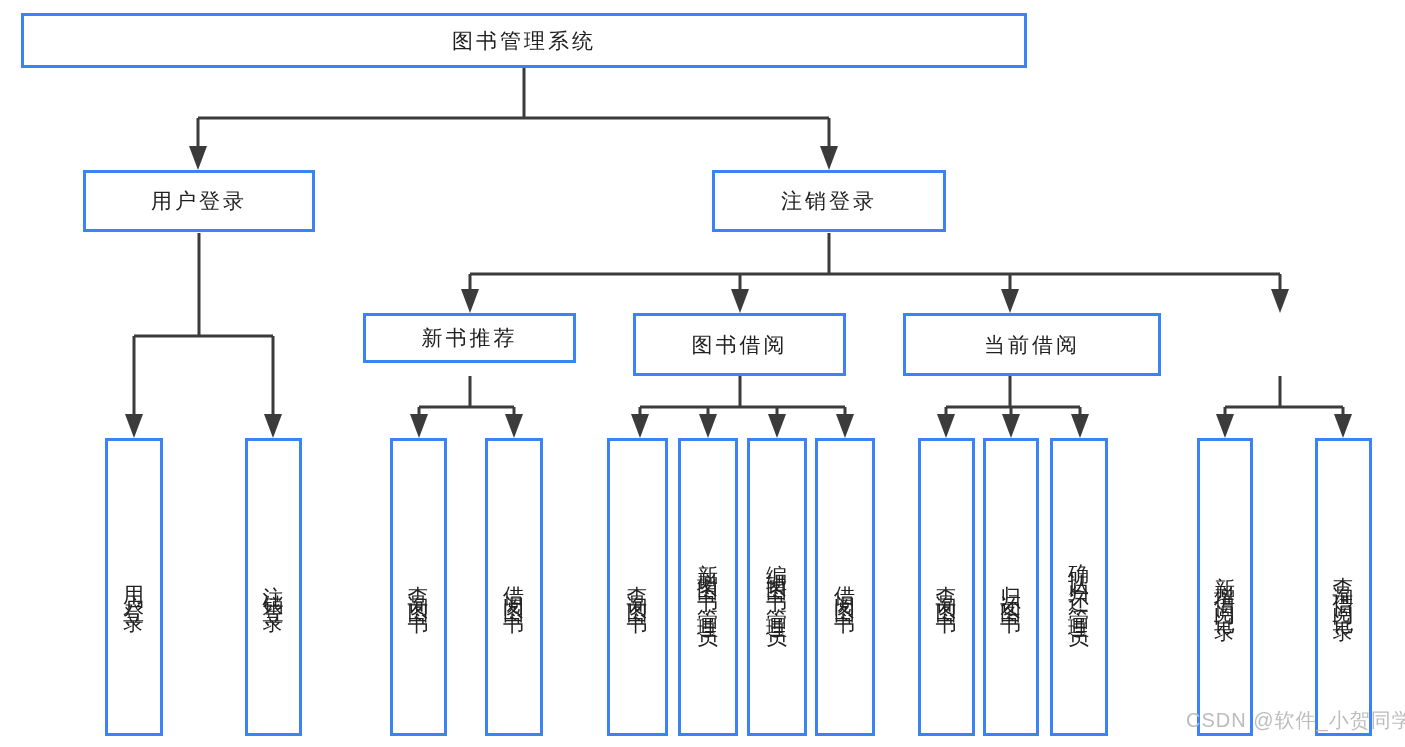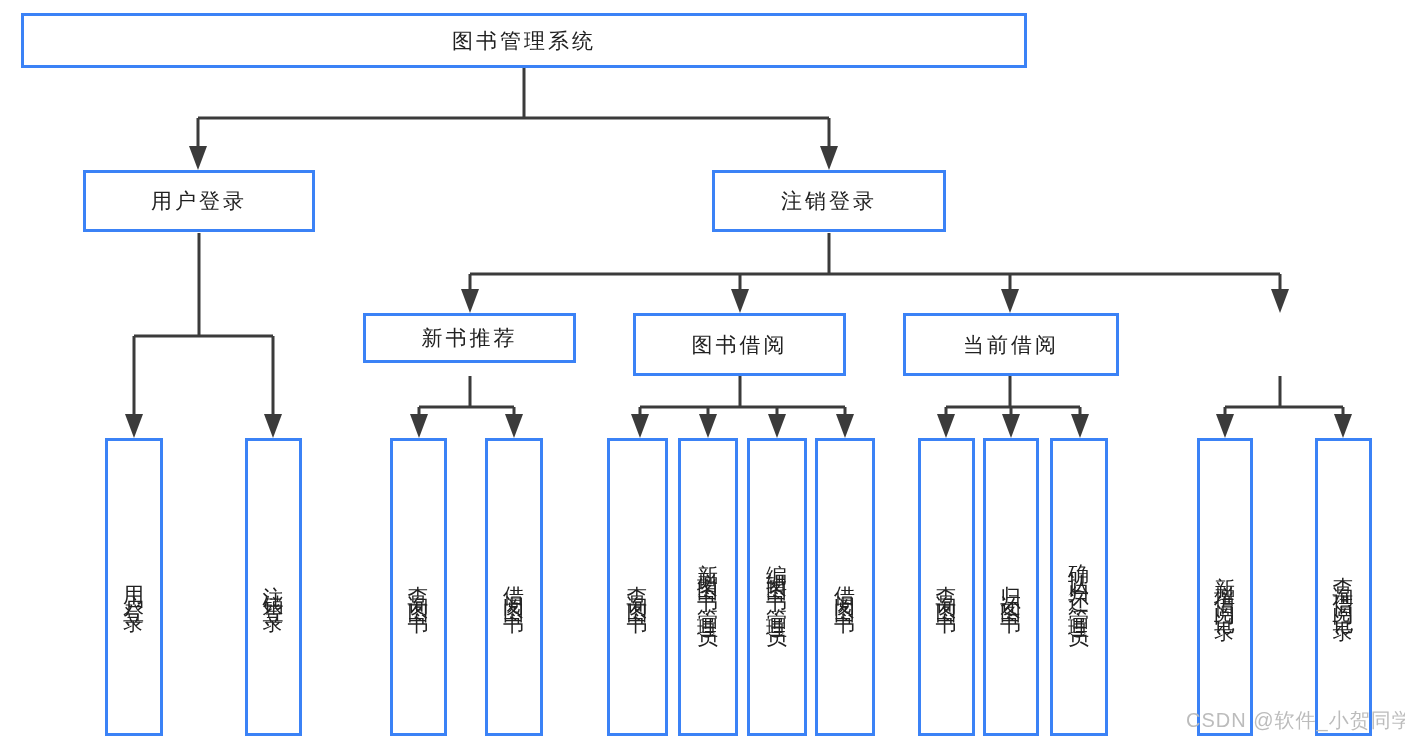--- a/index.html
+++ b/index.html
@@ -100,21 +100,21 @@
   <div class="node h" style="left:712px;top:170px;width:234px;height:62px">
     <span>注销登录</span>
   </div>
 
   <div class="node h" style="left:363px;top:313px;width:213px;height:50px">
     <span>新书推荐</span>
   </div>
   <div class="node h" style="left:633px;top:313px;width:213px;height:63px">
     <span>图书借阅</span>
   </div>
-  <div class="node h" style="left:903px;top:313px;width:216px;height:63px">
+  <div class="node h" style="left:903px;top:313px;width:258px;height:63px">
     <span>当前借阅</span>
   </div>
 
   <div class="node v" style="left:105px;top:438px;width:58px;height:298px">
     <span>用户登录</span>
   </div>
   <div class="node v" style="left:245px;top:438px;width:57px;height:298px">
     <span>注销登录</span>
   </div>
 

